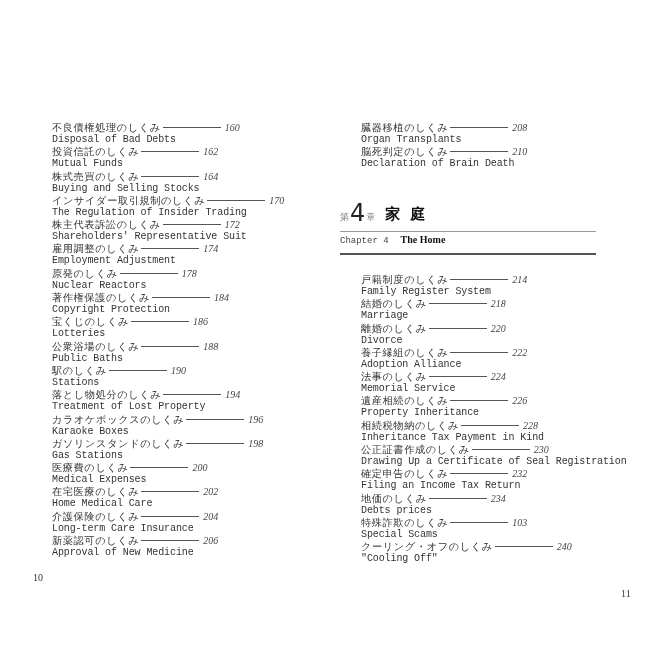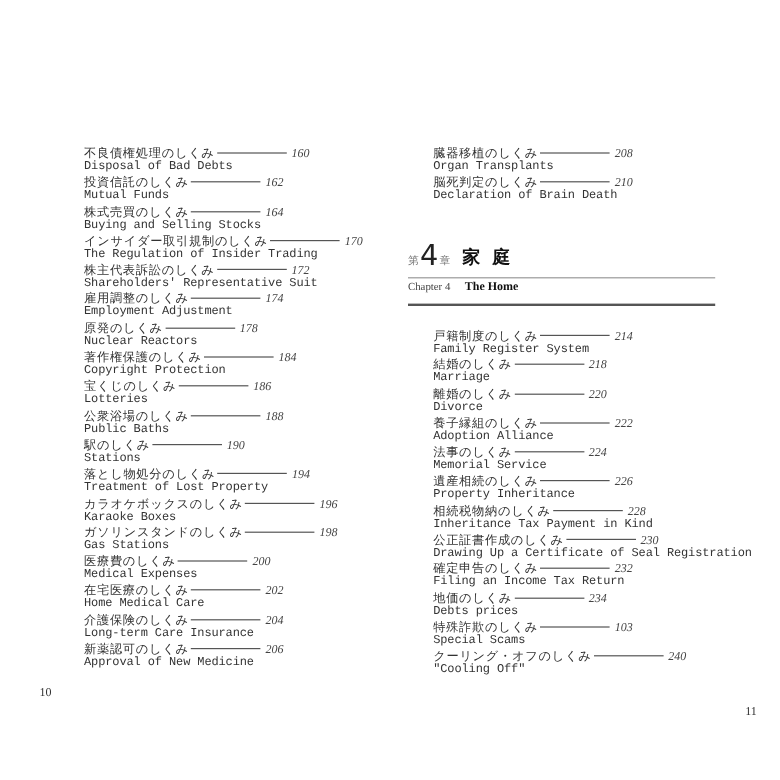--- a/index.html
+++ b/index.html
@@ -15,29 +15,29 @@
     .pg { font-family: "Liberation Serif", serif; font-style: italic; font-size: 10px; color: #444; }
     .en { font-family: Liberation Mono, monospace; font-size: 10px; color: #333; line-height: 9px; margin-top: 1px; letter-spacing: -0.1px; }
     .folio { position: absolute; font-family: "Liberation Serif", serif; font-size: 10px; color: #333; }
     .chapter-head { position: absolute; left: 340px; top: 200px; width: 270px; }
     .ch-ja { display: flex; align-items: flex-end; height: 24px; }
     .ch-dai, .ch-sho { font-size: 9px; color: #777; font-family: "DejaVu Sans", sans-serif; }
     .ch-num { font-family: "DejaVu Sans", sans-serif; font-size: 24px; line-height: 22px; color: #222; font-weight: normal; margin: 0 1px; }
     .ch-title-ja { font-family: "DejaVu Sans", sans-serif; font-size: 15px; margin-left: 10px; letter-spacing: 10px; color: #111; font-weight: bold; }
     .rule-top { position: absolute; left: 0; top: 31px; width: 256px; height: 1px; background: #999; }
     .ch-en { position: absolute; left: 0; top: 34px; display: flex; align-items: baseline; height: 17px; }
-    .ch-en-label { font-family: Liberation Serif, serif; font-size: 9px; color: #444; }
+    .ch-en-label { font-family: Liberation Mono, monospace; font-size: 9px; color: #444; }
     .ch-en-title { font-family: Liberation Serif, serif; font-weight: bold; font-size: 10px; color: #111; margin-left: 12px; }
     .rule-bottom { position: absolute; left: 0; top: 53px; width: 256px; height: 2px; background: #555; }
   </style>
 </head>
 <body>
 
 <div class="page page-left">
-  <ul class="toc-list" id="left-list" style="left:52px; top:121px;margin-left:18px;">
+  <ul class="toc-list" id="left-list" style="left:52px; top:121px;">
       <li class="entry">
         <div class="ja-line">
           <span class="ja">不良債権処理のしくみ</span>
           <span class="leader" style="width:58px"></span>
           <span class="pg">160</span>
         </div>
         <div class="en">Disposal of Bad Debts</div>
       </li>
       <li class="entry">
         <div class="ja-line">

